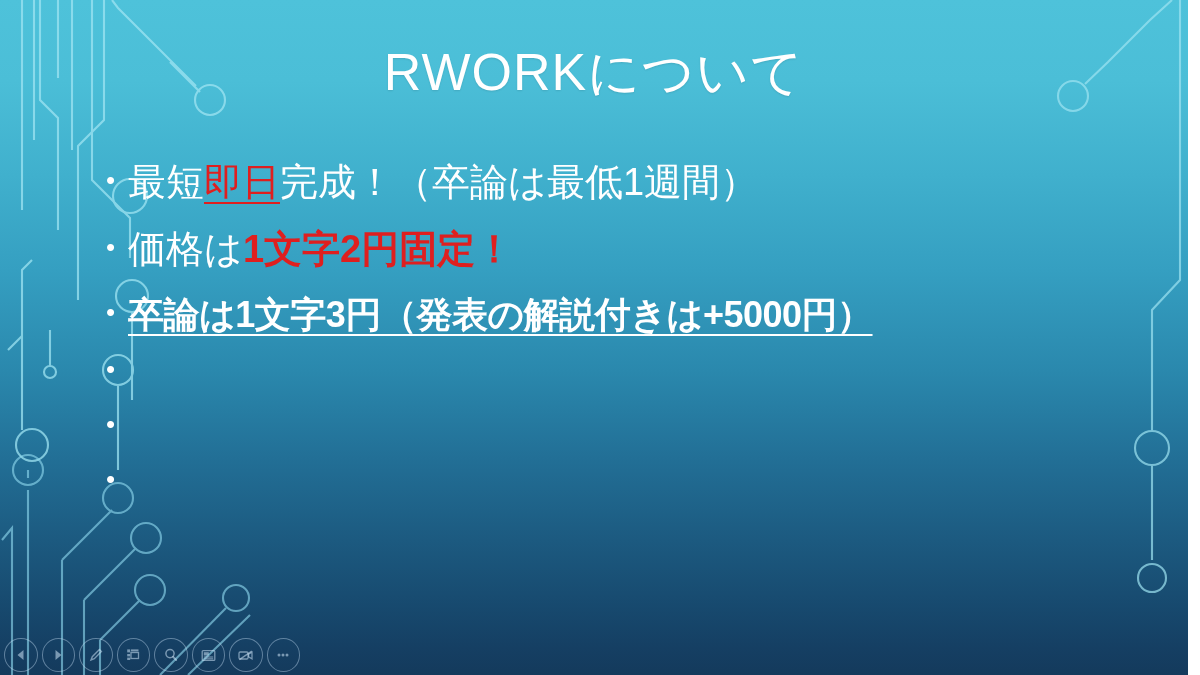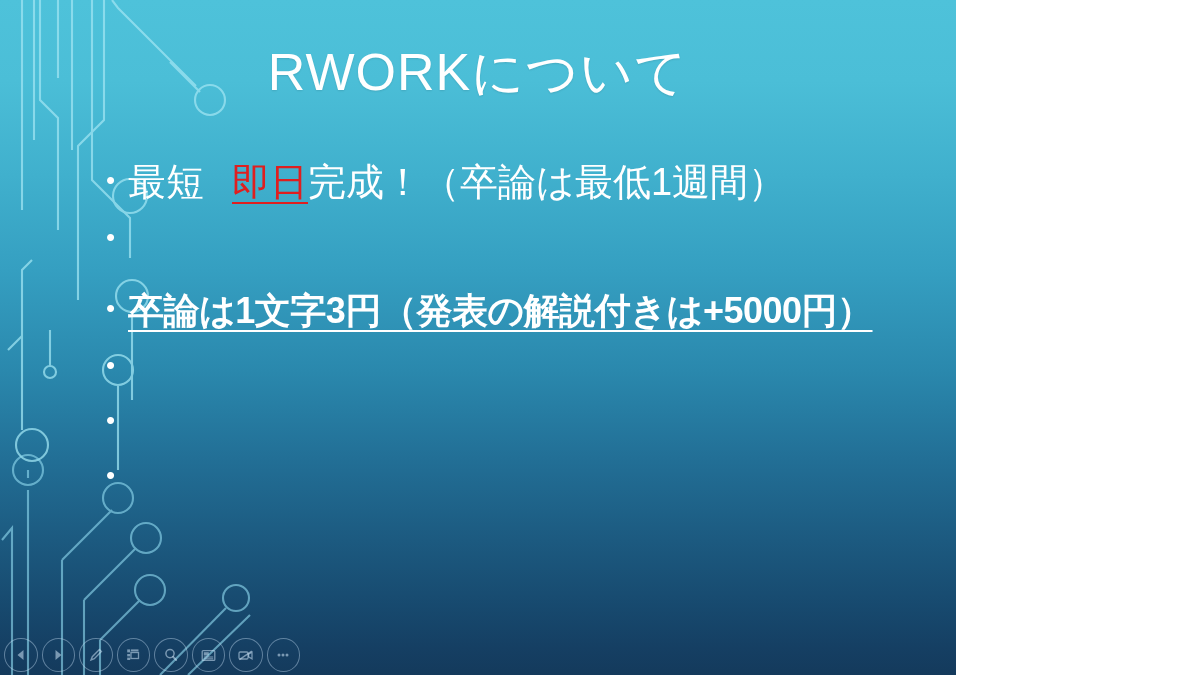--- a/index.html
+++ b/index.html
@@ -6,21 +6,21 @@
 
   html, body {
     width: 1200px;
     height: 675px;
     overflow: hidden;
     font-family: "Liberation Sans", sans-serif;
   }
 
   #slide {
     position: relative;
-    width: 956px;
+    width: 1188px;
     height: 675px;
     background: linear-gradient(to bottom,
         #4ec2da 0%,
         #4bbed7 12%,
         #40b0cd 26%,
         #359fc1 40%,
         #2a88ad 55%,
         #226f96 68%,
         #1c5a80 80%,
         #17496e 90%,
@@ -75,33 +75,33 @@
     font-size: 26px;
     line-height: 1;
     color: #ffffff;
     position: relative;
     top: -6px;
   }
 
   .bullet-text { flex: 0 1 auto; }
 
   .seg { }
-  .seg.red { color: #df1f1f; margin-left: 28px; }
+  .seg.red { color: #df1f1f; }
   .seg.bold { font-weight: bold; }
   .seg.under {
     text-decoration: underline;
     text-underline-offset: 7px;
     text-decoration-thickness: 2px;
   }
   .bullet-text.under-all {
     text-decoration: underline;
     text-underline-offset: 7px;
     text-decoration-thickness: 2px;
   }
-  .bullet-text.bold-all { font-weight: bold; margin-top: 8px; }
+  .bullet-text.bold-all { font-weight: bold; }
 
   
   .row-b3 { font-size: 36px; letter-spacing: -0.5px; }
   .row-b5 .seg.red { font-weight: bold; }
 
   
   #toolbar {
     position: absolute;
     left: 0; bottom: 0;
     height: 40px;
@@ -192,20 +192,23 @@
 
     <div class="bullet-row row-b1">
       <span class="bullet-dot">•</span>
       <span class="bullet-text">
         <span class="seg">最短</span><span class="seg red under">即日</span><span class="seg">完成！（卒論は最低1週間）</span>
       </span>
     </div>
 
     <div class="bullet-row row-b2">
       <span class="bullet-dot">•</span>
+      <span class="bullet-text">
+        <span class="seg">価格は</span><span class="seg red bold">1文字2円固定！</span>
+      </span>
     </div>
 
     <div class="bullet-row row-b3">
       <span class="bullet-dot">•</span>
       <span class="bullet-text under-all bold-all">
         <span class="seg">卒論は1文字3円（発表の解説付きは+5000円）</span>
       </span>
     </div>
 
     <div class="bullet-row row-b4">

